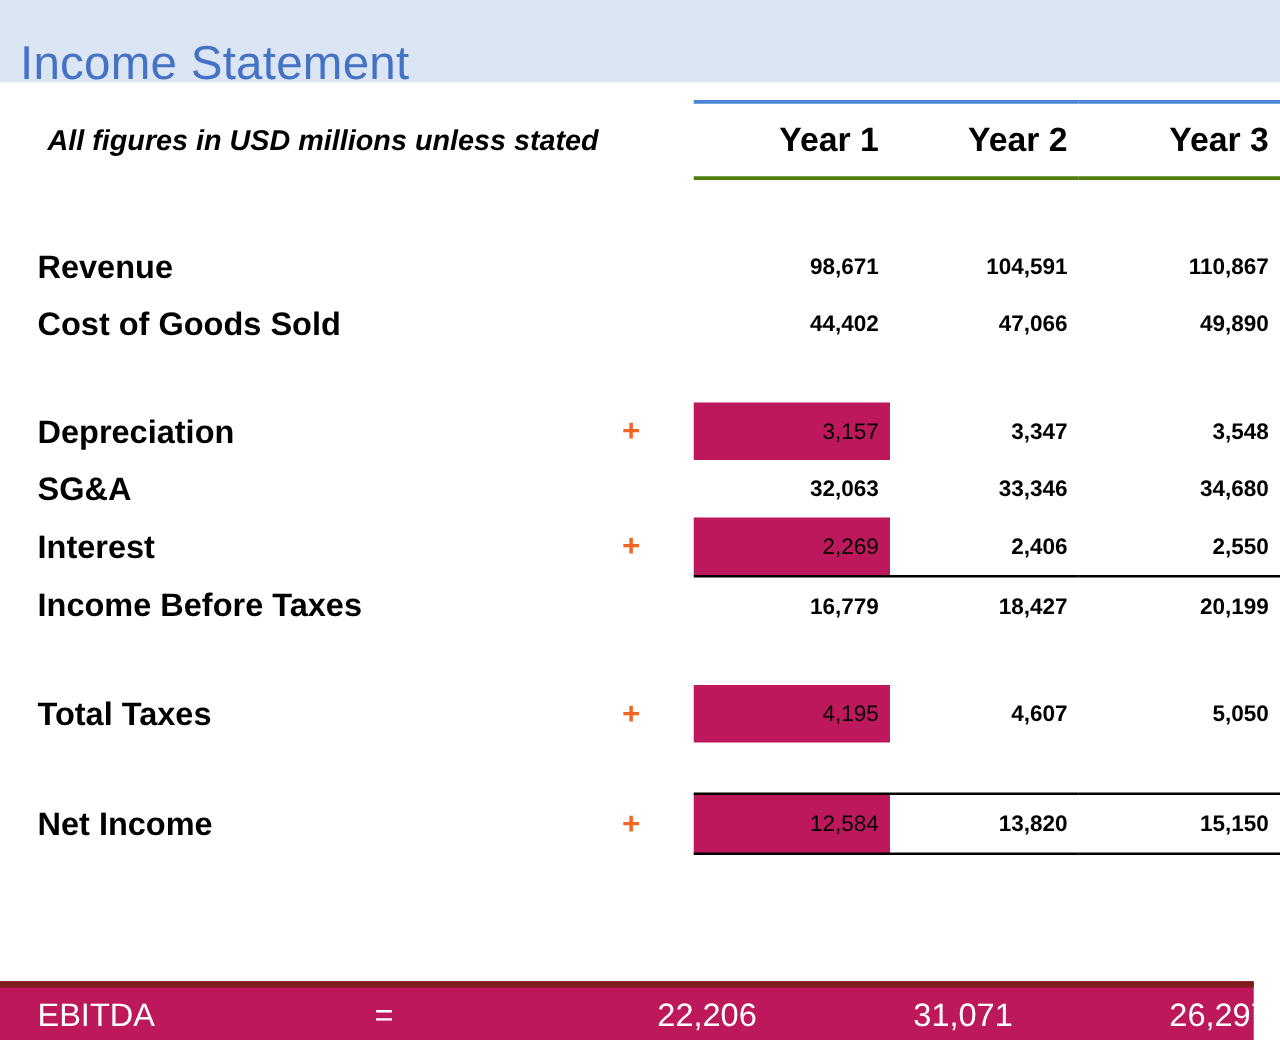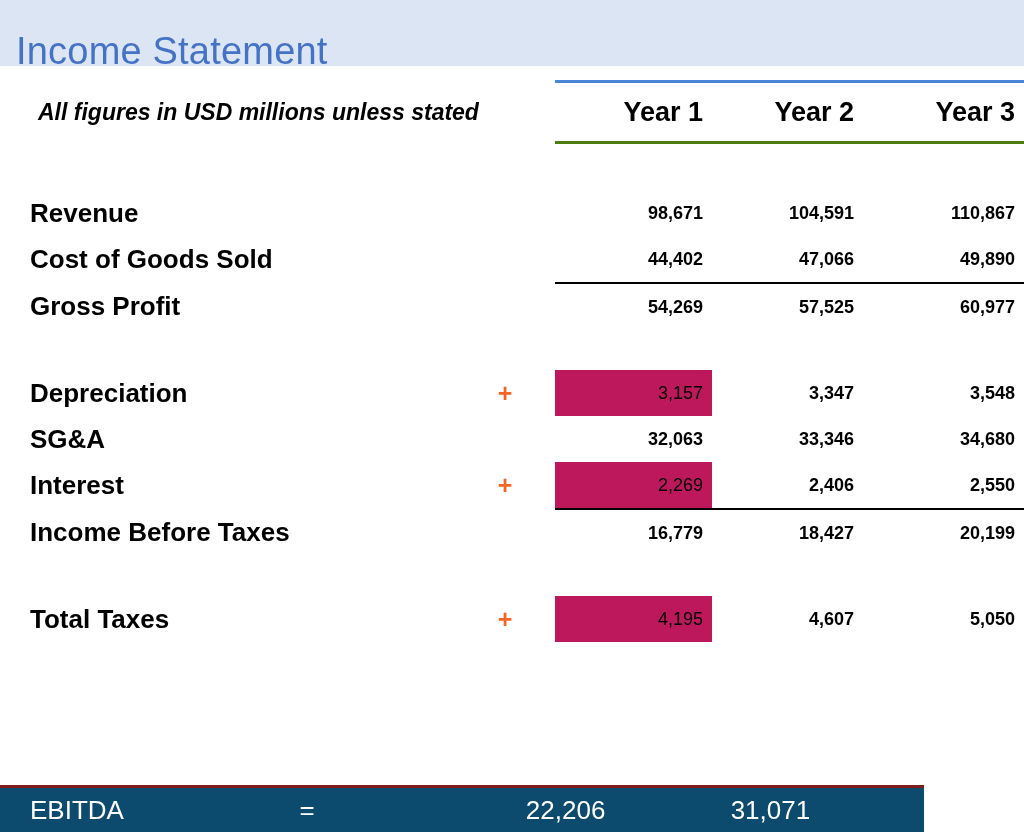--- a/index.html
+++ b/index.html
@@ -121,24 +121,24 @@
   .hl {
     background: #be185d;
     font-weight: 400;
   }
 
   
   .ebitda-bar {
     position: absolute;
     left: 0;
     bottom: 0;
-    width: 924px;
+    width: 1003px;
     height: 47px;
-    background: #0c4a6e;
-    border-top: 3px solid #7f1d1d;
+    background: #be185d;
+    border-top: 5px solid #7f1d1d;
     box-sizing: border-box;
   }
   .ebitda-bar table {
     width: 1024px;
     border-collapse: collapse;
     table-layout: fixed;
     height: 44px;
   }
   .ebitda-bar .lbl,
   .ebitda-bar .num,
@@ -201,27 +201,20 @@
       </tr>
 
       <tr class="drow">
         <td class="lbl">Cost of Goods Sold</td>
         <td class="op"></td>
         <td class="num">44,402</td>
         <td class="num">47,066</td>
         <td class="num">49,890</td>
       </tr>
 
-      <tr class="drow">
-        <td class="lbl">Gross Profit</td>
-        <td class="op"></td>
-        <td class="num rule-top">54,269</td>
-        <td class="num rule-top">57,525</td>
-        <td class="num rule-top">60,977</td>
-      </tr>
 
       <tr class="sp-mid">
         <td></td>
           <td></td>
         <td></td>
           <td></td>
           <td></td>
       </tr>
 
       <tr class="drow">
@@ -273,20 +266,27 @@
       </tr>
 
       <tr class="sp-mid">
         <td></td>
           <td></td>
         <td></td>
           <td></td>
           <td></td>
       </tr>
 
+      <tr class="drow">
+        <td class="lbl">Net Income</td>
+        <td class="op">+</td>
+        <td class="num hl rule-top rule-bot">12,584</td>
+        <td class="num rule-top rule-bot">13,820</td>
+        <td class="num rule-top rule-bot">15,150</td>
+      </tr>
     </tbody>
   </table>
 </div>
 
 <div class="ebitda-bar">
   <table>
     <colgroup>
       <col class="c-label">
         <col class="c-op">
         <col class="c-y1">

